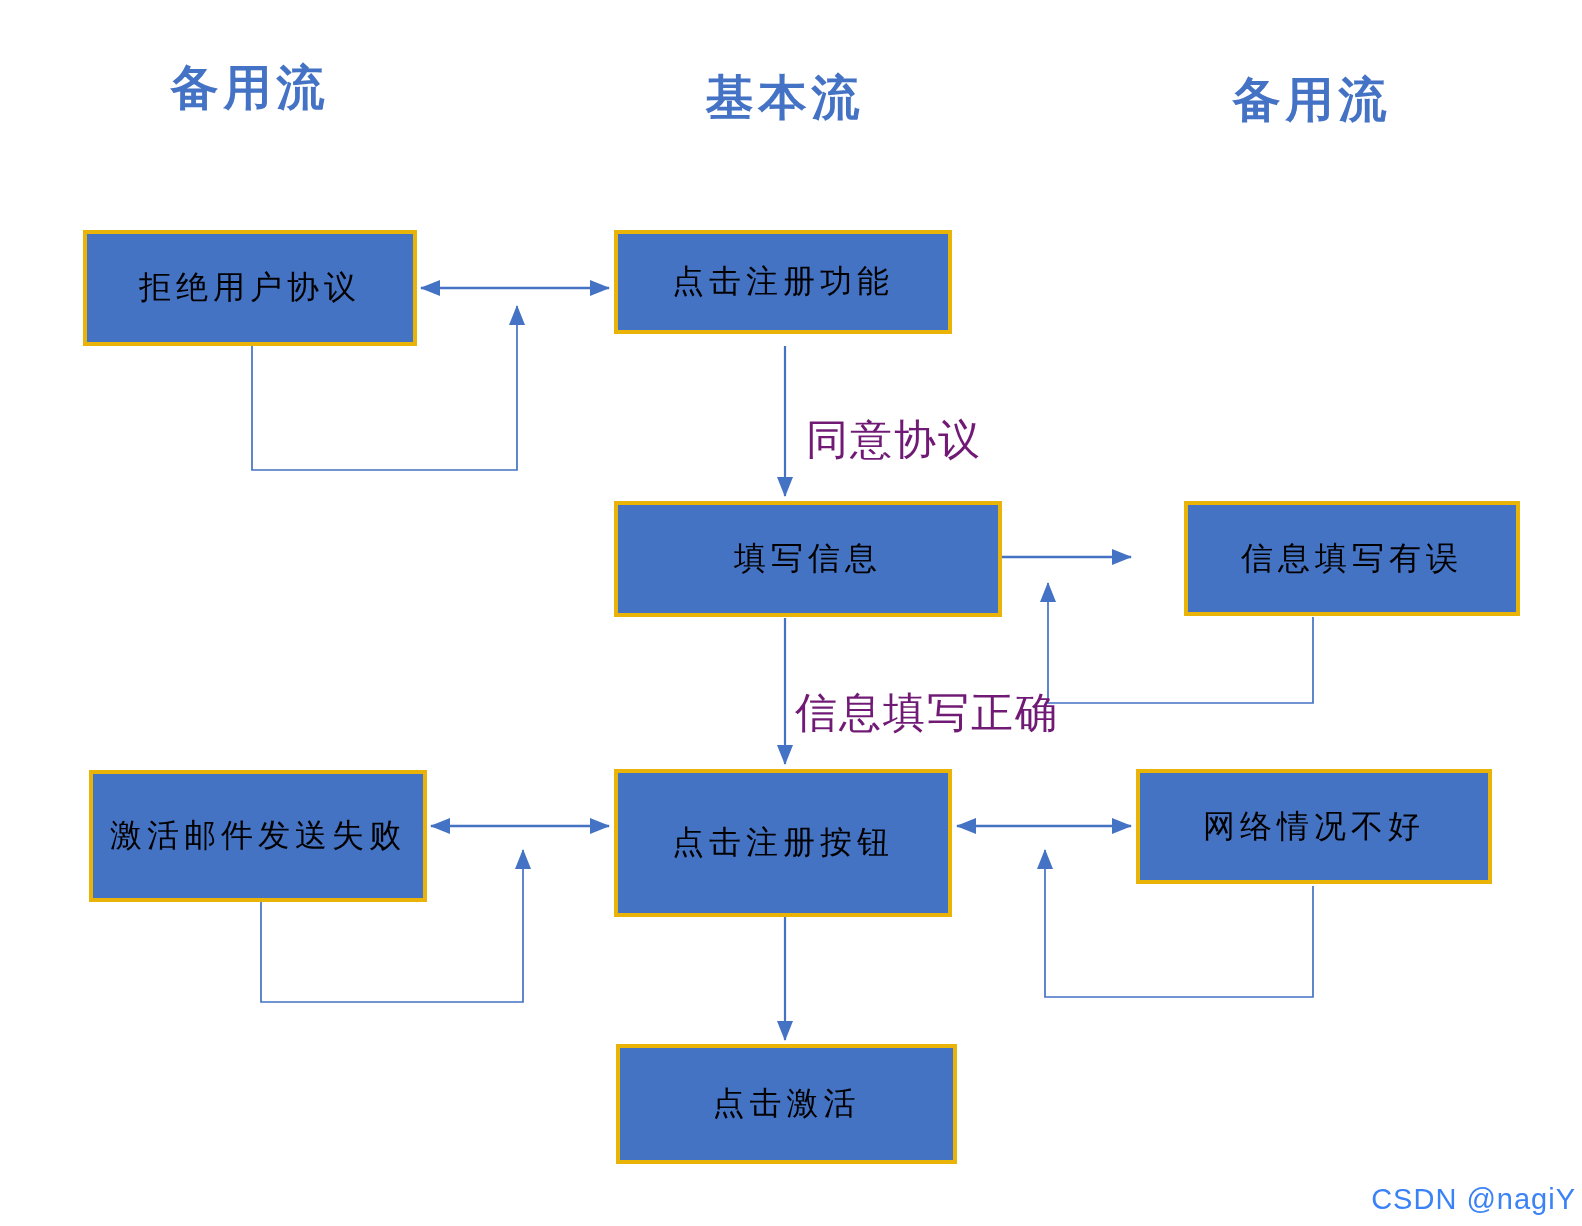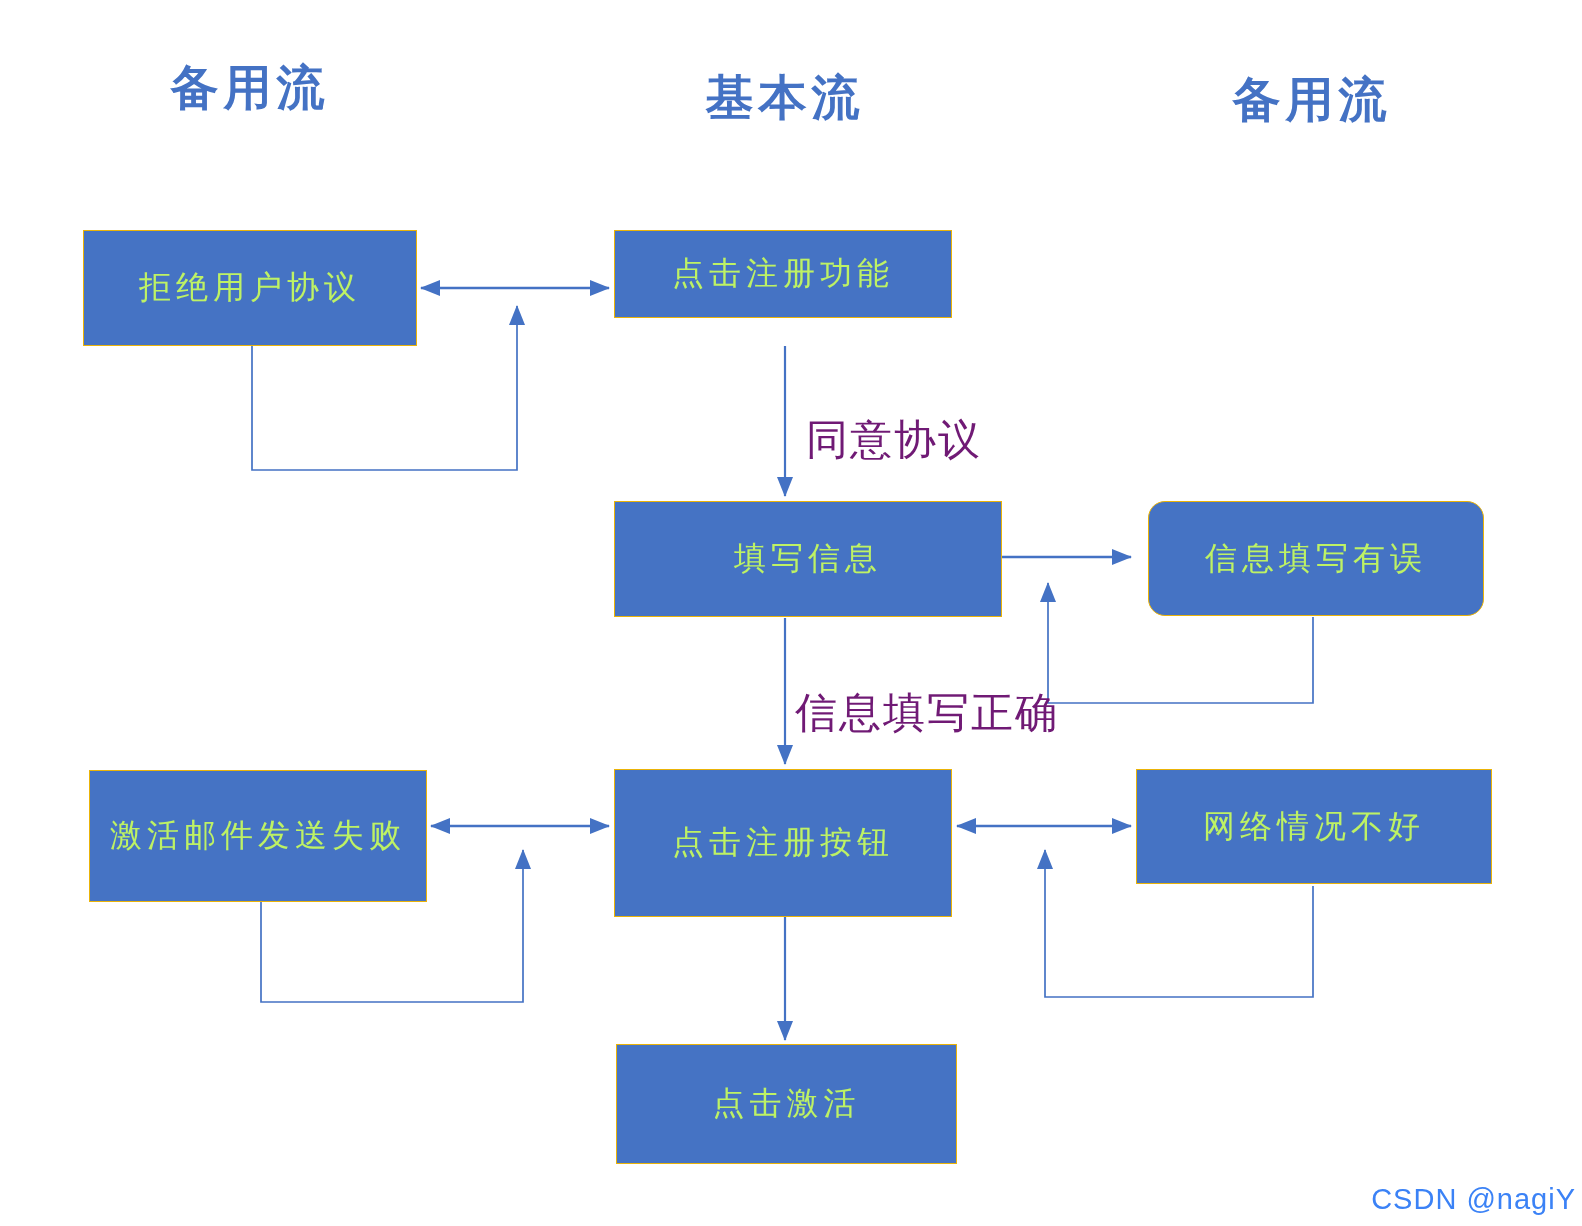--- a/index.html
+++ b/index.html
@@ -23,22 +23,22 @@
     text-align: center;
     color: #4472C4;
     font-size: 48px;
     font-weight: 700;
     letter-spacing: 5px;
     white-space: nowrap;
   }
   .node {
     position: absolute;
     background: #4573C4;
-    border: 1px solid #eab308;
-    color: #bef264;
+    border: 4px solid #eab308;
+    color: #000000;
     font-size: 32px;
     letter-spacing: 5px;
     display: flex;
     align-items: center;
     justify-content: center;
     text-align: center;
     white-space: nowrap;
     box-sizing: border-box;
   }
   .edge-label {
@@ -114,23 +114,23 @@
     <g>
       <line x1="785" y1="886" x2="785" y2="1040" stroke="#4472C4" stroke-width="2.2" marker-end="url(#arr)"></line>
     </g>
   </svg>
 
   <div class="col-header" style="left:250px; top:56px;">备用流</div>
   <div class="col-header" style="left:785px; top:66px;">基本流</div>
   <div class="col-header" style="left:1312px; top:68px;">备用流</div>
 
   <div class="node" style="left:83px;  top:230px; width:334px; height:116px;">拒绝用户协议</div>
-  <div class="node" style="left:614px; top:230px; width:338px; height:88px;">点击注册功能</div>
+  <div class="node" style="left:614px; top:230px; width:338px; height:104px;">点击注册功能</div>
   <div class="node" style="left:614px; top:501px; width:388px; height:116px;">填写信息</div>
-  <div class="node" style="left:1148px; top:501px; width:336px; height:115px;border-radius:17px;">信息填写有误</div>
+  <div class="node" style="left:1184px; top:501px; width:336px; height:115px;">信息填写有误</div>
   <div class="node" style="left:89px;  top:770px; width:338px; height:132px;">激活邮件发送失败</div>
   <div class="node" style="left:614px; top:769px; width:338px; height:148px;">点击注册按钮</div>
   <div class="node" style="left:1136px; top:769px; width:356px; height:115px;">网络情况不好</div>
   <div class="node" style="left:616px; top:1044px; width:341px; height:120px;">点击激活</div>
 
   <div class="edge-label" style="left:806px; top:412px;">同意协议</div>
   <div class="edge-label" style="left:795px; top:685px;">信息填写正确</div>
 
   <div class="watermark">CSDN @nagiY</div>
 

